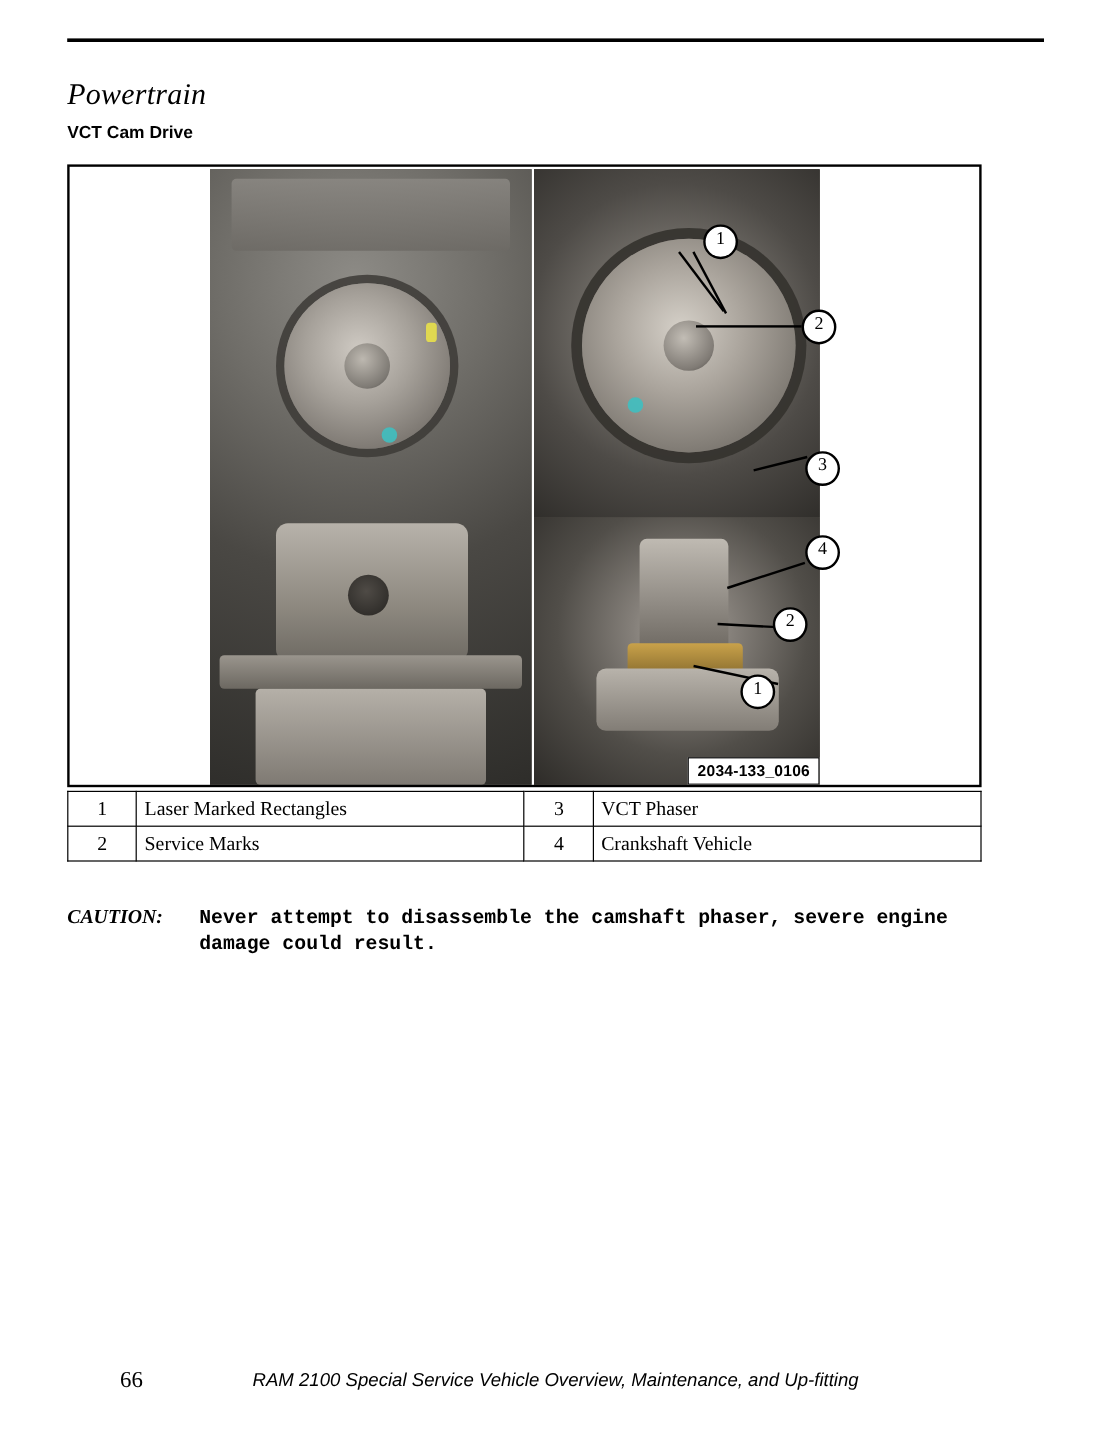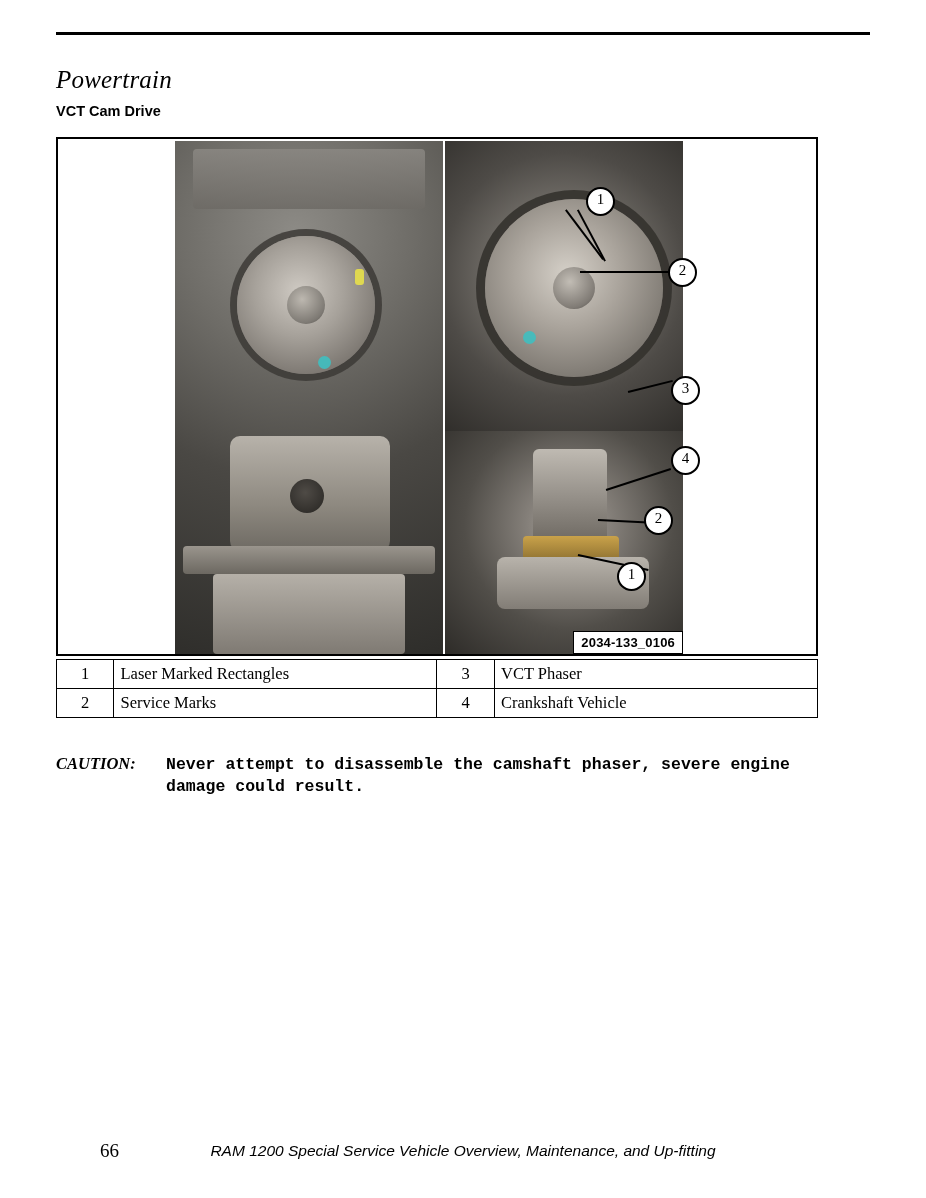--- a/index.html
+++ b/index.html
@@ -361,15 +361,15 @@
         <td class="lbl">Crankshaft Vehicle</td>
       </tr>
     </tbody>
   </table>
 
 
   <div class="caution-label">CAUTION:</div>
   <div class="caution-text">Never attempt to disassemble the camshaft phaser, severe engine damage could result.</div>
 
   <div class="page-number">66</div>
-  <div class="footer-title">RAM 1200 Special Service Vehicle Overview, Maintenance, and Up-fitting</div>
+  <div class="footer-title">RAM 2100 Special Service Vehicle Overview, Maintenance, and Up-fitting</div>
 
 </div>
 
 </body></html>

